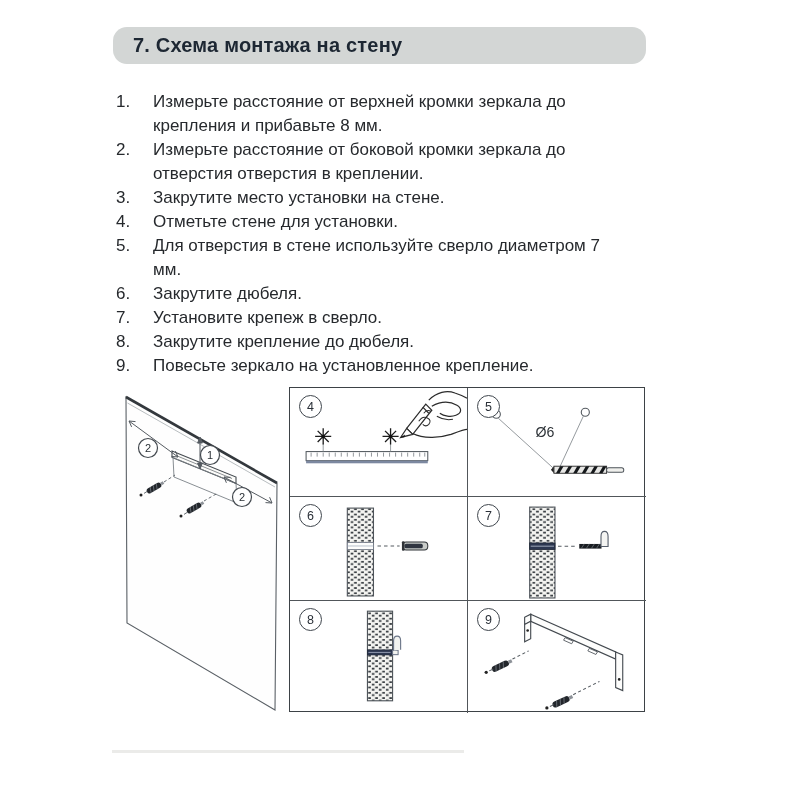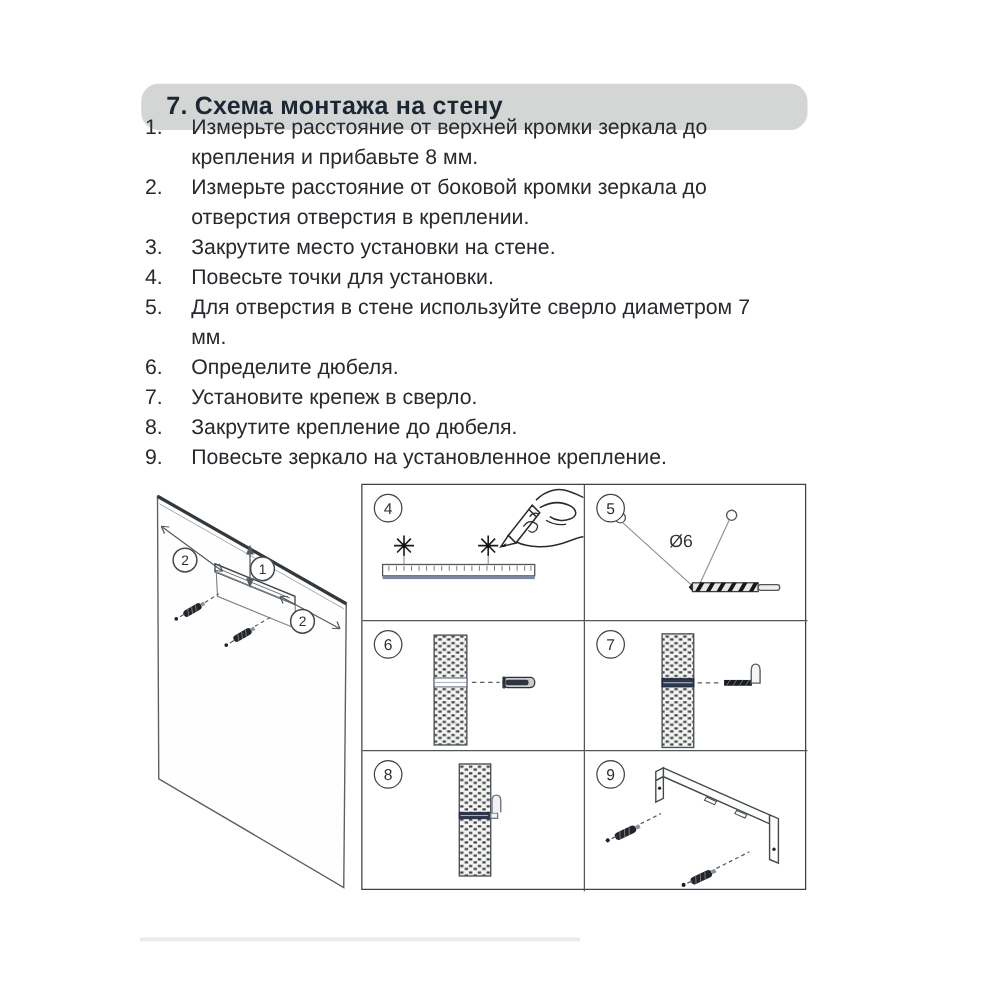--- a/index.html
+++ b/index.html
@@ -1,20 +1,20 @@
 <!DOCTYPE html>
 <html><head>
 <meta charset="utf-8">
 <style>
   html,body{margin:0;padding:0;background:#ffffff;}
   .page{position:relative;width:800px;height:800px;background:#ffffff;overflow:hidden;
         font-family:"Liberation Sans",sans-serif;color:#26292d;}
   .header-bar{position:absolute;left:113px;top:27px;width:533px;height:37px;
         background:#d3d6d5;border-radius:14px;display:flex;align-items:center;
-        padding-left:20px;box-sizing:border-box;margin-top:40px;}
+        padding-left:20px;box-sizing:border-box;}
   .header-title{font-size:20px;font-weight:bold;color:#1d2733;letter-spacing:.2px;}
   .instructions{position:absolute;left:116px;top:90px;width:508px;}
   .li{display:flex;font-size:17px;line-height:24px;color:#26292d;}
   .li .num{width:37px;flex:none;}
   .li .txt{flex:1;max-width:468px;}
   .figure{position:absolute;left:0;top:0;width:800px;height:800px;pointer-events:none;}
   .mirror-svg{position:absolute;left:118px;top:390px;}
   .grid{position:absolute;left:289px;top:387px;width:356px;height:325px;
         display:grid;grid-template-columns:178px 178px;grid-template-rows:109px 104px 112px;
         border:1.5px solid #3d4246;box-sizing:border-box;background:#fff;}
@@ -47,29 +47,29 @@
     <div class="li">
         <span class="num">2.</span>
         <span class="txt">Измерьте расстояние от боковой кромки зеркала до отверстия отверстия в креплении.</span>
       </div>
     <div class="li">
         <span class="num">3.</span>
         <span class="txt">Закрутите место установки на стене.</span>
       </div>
     <div class="li">
         <span class="num">4.</span>
-        <span class="txt">Повесьте точки для установки.</span>
+        <span class="txt">Отметьте стене для установки.</span>
       </div>
     <div class="li">
         <span class="num">5.</span>
         <span class="txt">Для отверстия в стене используйте сверло диаметром 7 мм.</span>
       </div>
     <div class="li">
         <span class="num">6.</span>
-        <span class="txt">Определите дюбеля.</span>
+        <span class="txt">Закрутите дюбеля.</span>
       </div>
     <div class="li">
         <span class="num">7.</span>
         <span class="txt">Установите крепеж в сверло.</span>
       </div>
     <div class="li">
         <span class="num">8.</span>
         <span class="txt">Закрутите крепление до дюбеля.</span>
       </div>
     <div class="li">

